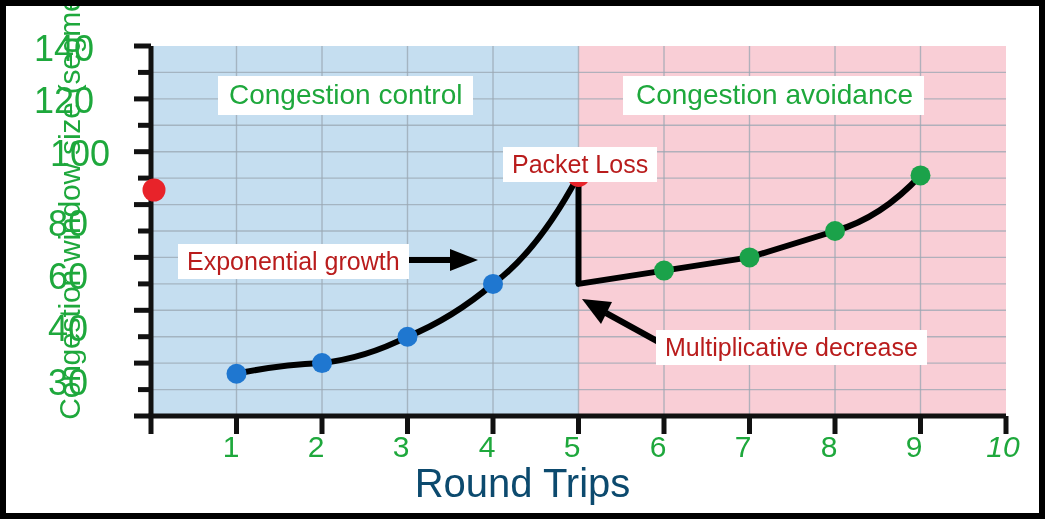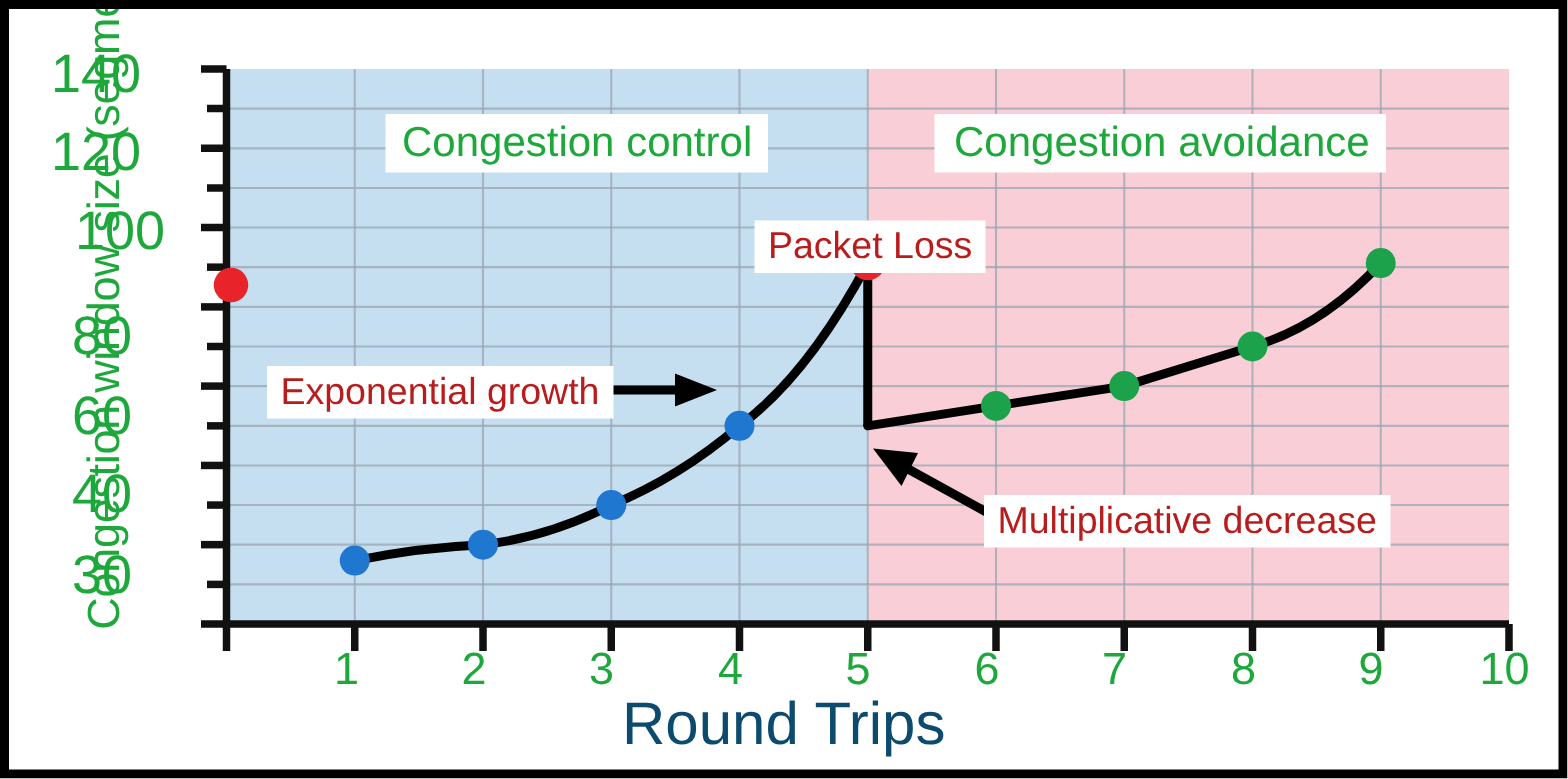--- a/index.html
+++ b/index.html
@@ -105,21 +105,21 @@
 
     <div class="xtick-label" style="left:225px; top:424px;">1</div>
     <div class="xtick-label" style="left:310px; top:424px;">2</div>
     <div class="xtick-label" style="left:395px; top:424px;">3</div>
     <div class="xtick-label" style="left:481px; top:424px;">4</div>
     <div class="xtick-label" style="left:566px; top:424px;">5</div>
     <div class="xtick-label" style="left:652px; top:424px;">6</div>
     <div class="xtick-label" style="left:737px; top:424px;">7</div>
     <div class="xtick-label" style="left:823px; top:424px;">8</div>
     <div class="xtick-label" style="left:908px; top:424px;">9</div>
-    <div class="xtick-label" style="left:997px; top:424px;">10</div>
+    <div class="xtick-label" style="left:997px; top:424px;font-style:italic;">10</div>
 
     <svg id="plot" width="1045" height="519" viewBox="0 0 1045 519" style="position:absolute;left:0;top:0;">
 
       <rect x="145" y="40" width="427.5" height="370" fill="#c5def0"></rect>
       <rect x="572.5" y="40" width="427.5" height="370" fill="#f9ced6"></rect>
 
       <g stroke="#9aa7b2" stroke-width="1.4" opacity="0.75">
         <line x1="145" y1="66.4" x2="1000" y2="66.4"></line>
         <line x1="145" y1="92.9" x2="1000" y2="92.9"></line>
         <line x1="145" y1="119.3" x2="1000" y2="119.3"></line>
@@ -213,21 +213,21 @@
       </g>
 
       <g stroke="#000000" stroke-width="6" fill="#000000">
         <line x1="660" y1="340" x2="600" y2="307"></line>
         <polygon points="576,293 606,296 595,318" stroke="none"></polygon>
       </g>
     </svg>
 
     <div id="xlabel">Round Trips</div>
 
-    <div class="region-label" style="left:212px; top:70px;margin-left:39px;">Congestion control</div>
+    <div class="region-label" style="left:212px; top:70px;">Congestion control</div>
     <div class="region-label" style="left:617px; top:70px;padding-left:13px;">Congestion avoidance</div>
 
     <div class="callout" style="left:497px; top:141px;">Packet Loss</div>
     <div class="callout" style="left:172px; top:238px;">Exponential growth</div>
     <div class="callout" style="left:650px; top:324px;">Multiplicative decrease</div>
 
   </div>
 </div>
 
 </body></html>

